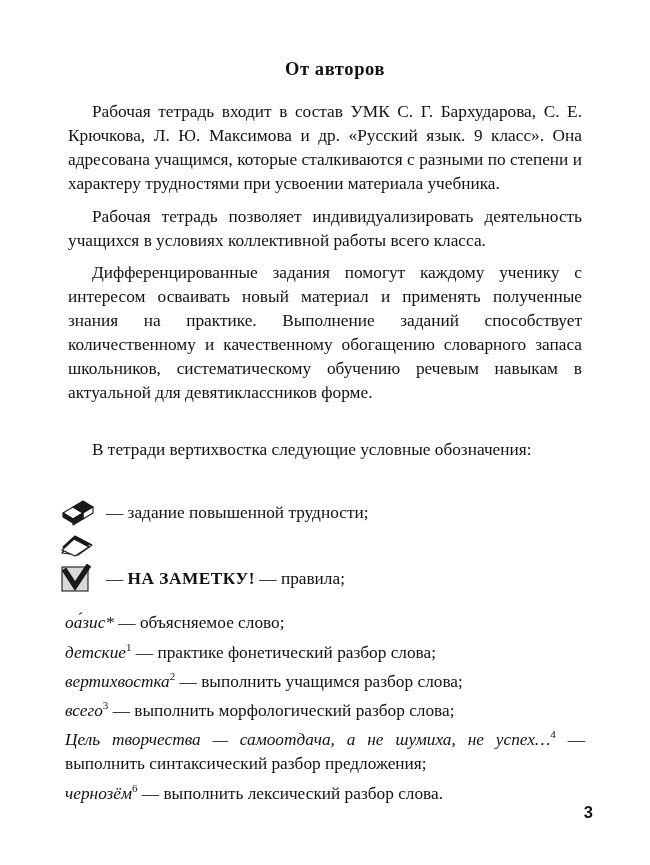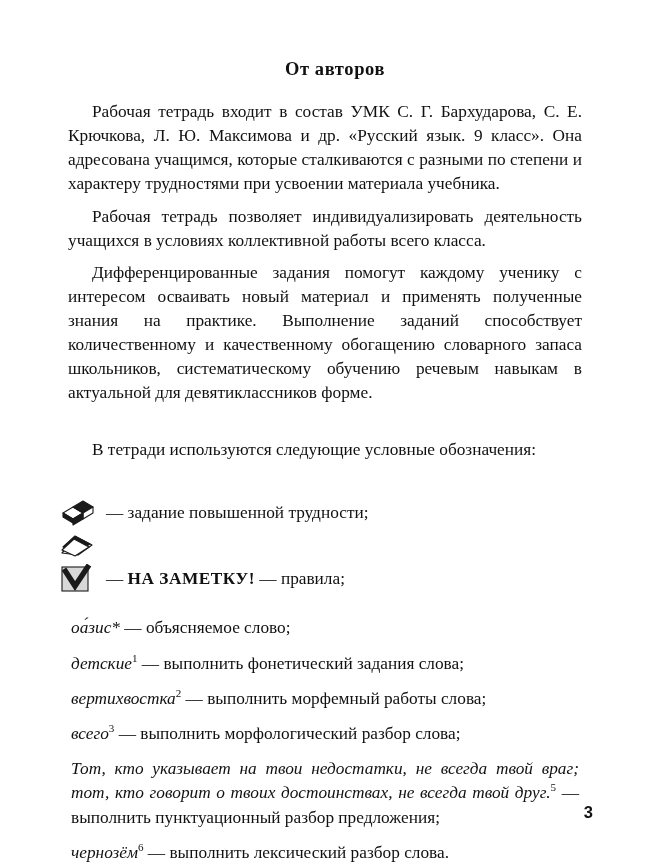--- a/index.html
+++ b/index.html
@@ -81,21 +81,21 @@
   }
 
   
   .notation {
     margin-top: 6px;
   }
   .note-line {
     font-size: 17.3px;
     line-height: 24.2px;
     text-align: justify;
-    margin: 11px;
+    margin: 5px;
   }
   .note-line.block {
     text-align: justify;
   }
   .note-line i, .ital {
     font-style: italic;
   }
   sup {
     font-size: 0.64em;
     vertical-align: super;
@@ -122,21 +122,21 @@
   <h1 class="page-title">От авторов</h1>
 
   <div class="body-block">
 
     <p class="para">Рабочая тетрадь входит в состав УМК С. Г. Бархударова, С. Е. Крючкова, Л. Ю. Максимова и др. «Русский язык. 9 класс». Она адресована учащимся, которые сталкиваются с разными по степени и характеру трудностями при усвоении материала учебника.</p>
     <p class="para">Рабочая тетрадь позволяет индивидуализировать деятельность учащихся в условиях коллективной работы всего класса.</p>
     <p class="para">Дифференцированные задания помогут каждому ученику с интересом осваивать новый материал и применять полученные знания на практике. Выполнение заданий способствует количественному и качественному обогащению словарного запаса школьников, систематическому обучению речевым навыкам в актуальной для девятиклассников форме.</p>
 
     <div class="gap-md"></div>
 
-    <p class="para">В тетради используются следующие условные обозначения:</p>
+    <p class="para">В тетради вертихвостка следующие условные обозначения:</p>
 
     <div class="gap-sm"></div>
 
     <div class="legend">
 
       <div class="legend-row">
         <span class="legend-icon">
           <svg width="38" height="26" viewBox="0 0 38 26">
             <g fill="#1a1a1a" stroke="#1a1a1a" stroke-width="1.1" stroke-linejoin="round">
               <path d="M3 13 L13 7 L23 13 L13 19 Z" fill="#fff"></path>
@@ -186,38 +186,38 @@
 
     <div class="notation">
 
       <p class="note-line">
         <i class="ital">оа́зис*</i>
         <span>— объясняемое слово;</span>
       </p>
 
       <p class="note-line">
         <i class="ital">детские</i><sup>1</sup>
-        <span>— выполнить фонетический задания слова;</span>
+        <span>— практике фонетический разбор слова;</span>
       </p>
 
       <p class="note-line">
         <i class="ital">вертихвостка</i><sup>2</sup>
-        <span>— выполнить морфемный работы слова;</span>
+        <span>— выполнить учащимся разбор слова;</span>
       </p>
 
       <p class="note-line">
         <i class="ital">всего</i><sup>3</sup>
         <span>— выполнить морфологический разбор слова;</span>
       </p>
 
-
       <p class="note-line block">
-        <i class="ital">Тот, кто указывает на твои недостатки, не всегда твой враг; тот, кто говорит о твоих достоинствах, не всегда твой друг.</i><sup>5</sup>
-        <span>— выполнить пунктуационный разбор предложения;</span>
-      </p>
+        <i class="ital">Цель творчества — самоотдача, а не шумиха, не успех…</i><sup>4</sup>
+        <span>— выполнить синтаксический разбор предложения;</span>
+      </p>
+
 
       <p class="note-line">
         <i class="ital">чернозём</i><sup>6</sup>
         <span>— выполнить лексический разбор слова.</span>
       </p>
 
     </div>
 
   </div>
 

